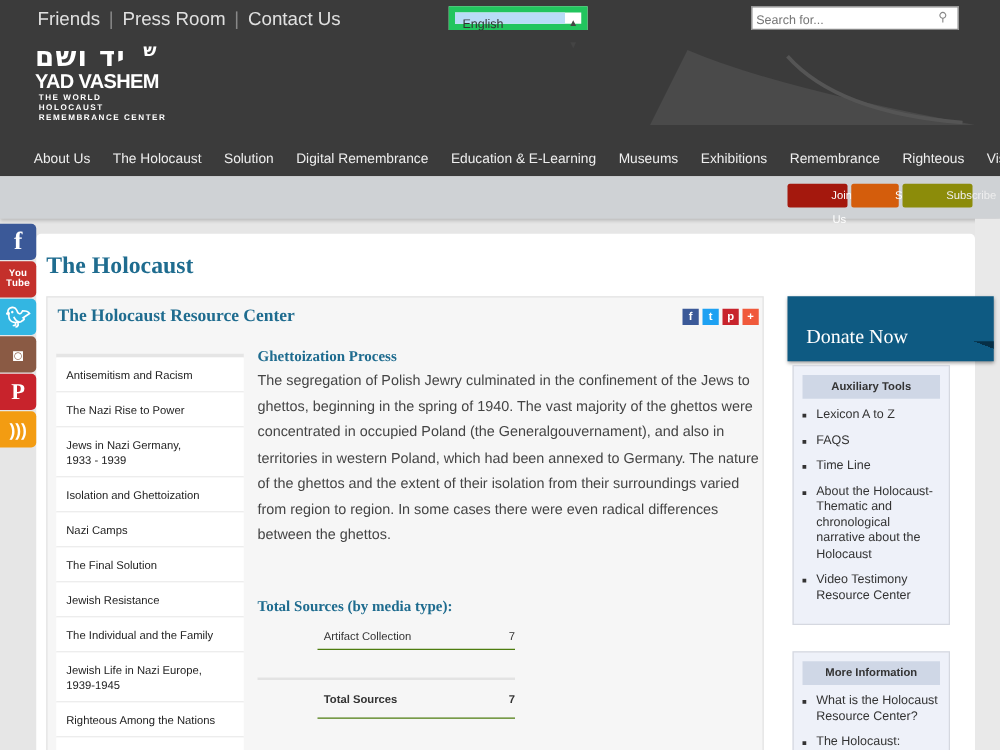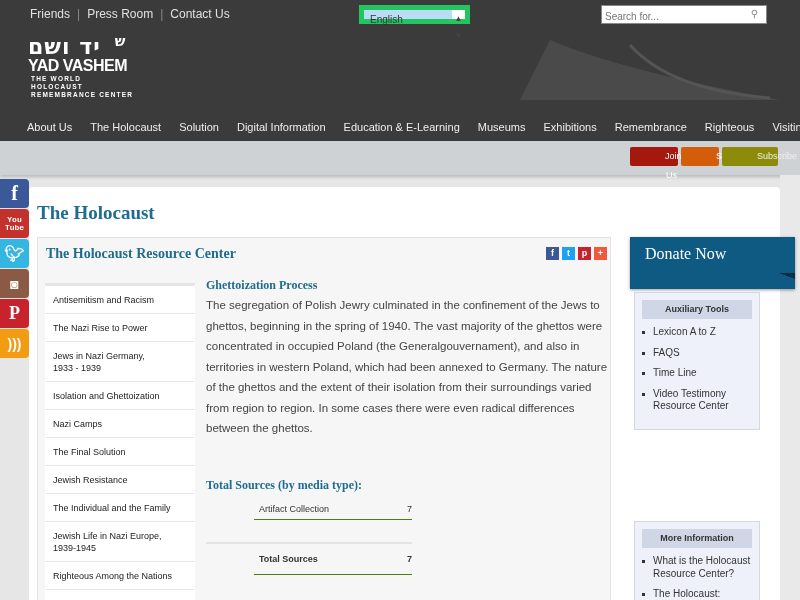--- a/index.html
+++ b/index.html
@@ -1,21 +1,21 @@
 <!DOCTYPE html>
 <html><head>
 <meta charset="utf-8">
 <style>
   * { box-sizing: border-box; margin: 0; padding: 0; }
   html, body { width: 800px; height: 600px; overflow: hidden; }
   body { font-family: "Liberation Sans", sans-serif; background: #e6e6e6; position: relative; }
 
   
   .header { position: absolute; left: 0; top: 0; width: 800px; height: 141px; background: #3b3b3b; overflow: hidden; }
-  .top-links { position: absolute; left: 30px; top: 7px; font-size: 12px; color: #ddd; display: flex; gap: 0; }
+  .top-links { position: absolute; left: 30px; top: 7px; font-size: 15px; color: #ddd; display: flex; gap: 0; }
   .top-links a { color: #e0e0e0; text-decoration: none; }
   .top-links .sep { color: #888; margin: 0 7px; }
   .lang-select { position: absolute; left: 359px; top: 5px; width: 111px; height: 19px; background: #fff; border: 5px solid #22c55e; display: flex; }
   .lang-select .val { background: #b9dcf7; width: 88px; height: 100%; font-size: 10px; color: #333; padding: 4px 6px; }
   .lang-select .arr { flex: 1; font-size: 8px; text-align: center; color: #444; line-height: 17px; }
   .search { position: absolute; left: 601px; top: 5px; width: 166px; height: 19px; background: #fff; border: 1px solid #888; }
   .search input { border: none; outline: none; width: 140px; height: 100%; font-size: 10px; padding: 0 3px; font-family: "Liberation Sans", sans-serif; color: #333; background: transparent; }
   .search .icon { position: absolute; right: 8px; top: 2px; font-size: 10px; color: #888; }
   .logo { position: absolute; left: 28px; top: 34px; width: 108px; color: #fff; }
   .logo .hebrew { font-family: "DejaVu Sans", sans-serif; font-size: 22px; font-weight: bold; letter-spacing: 1px; display: flex; align-items: flex-end; gap: 10px; }
@@ -61,21 +61,21 @@
   .art-title { font-family: "Liberation Serif", serif; font-size: 12px; color: #1f6c8f; }
   .art-text { font-size: 11.5px; color: #444; line-height: 20.5px; margin-top: 2px; }
   .sources-title { font-family: "Liberation Serif", serif; font-size: 12px; color: #1f6c8f; margin-top: 0; position: absolute; top: 200px; left: 0; }
   .src-table { position: absolute; top: 220px; left: 0; width: 206px; font-size: 9px; color: #333; }
   .src-row { display: flex; height: 22px; align-items: center; padding-left: 5px; border-bottom: 1px solid #4d7c0f; margin-left: 48px; }
   .src-row .lbl { width: 150px; }
   .src-spacer { height: 24px; border-bottom: 2px solid #e3e3e3; }
   .src-row.total { font-weight: bold; height: 31px; }
 
   
-  .donate { position: absolute; left: 601px; top: 50px; width: 165px; height: 52px; background: #0e5a82; color: #fff; font-family: "Liberation Serif", serif; font-size: 16px; padding: 8px 15px; box-shadow: 0 1px 3px rgba(0,0,0,0.4); }
+  .donate { position: absolute; left: 601px; top: 50px; width: 165px; height: 52px; background: #0e5a82; color: #fff; font-family: "Liberation Serif", serif; font-size: 16px; padding: 24px 15px; box-shadow: 0 1px 3px rgba(0,0,0,0.4); }
   .donate-fold2 { position: absolute; left: 750px; top: 86px; width: 16px; height: 6px; background: linear-gradient(to bottom left, #062f46 50%, transparent 50%); }
 
   .aux { position: absolute; left: 605px; top: 105px; width: 126px; background: #eef1f9; border: 1px solid #d5d8e0; padding: 7px 7px 8px 7px; }
   .aux-head { background: #cfd7e6; font-size: 9px; font-weight: bold; color: #333; text-align: center; height: 19px; line-height: 19px; }
   .aux ul { list-style: none; margin-top: 7px; }
   .aux li { font-size: 10px; color: #333; line-height: 12.5px; padding-left: 11px; position: relative; margin-bottom: 8px; }
   .aux li::before { content: ""; position: absolute; left: 0; top: 5px; width: 3px; height: 3px; background: #333; }
   .more { position: absolute; left: 605px; top: 334px; width: 126px; height: 120px; background: #eef1f9; border: 1px solid #d5d8e0; padding: 7px; }
 
   .right-edge { position: absolute; left: 780px; top: 175px; width: 20px; height: 425px; background: #e9e9e9; }
@@ -114,21 +114,21 @@
 
   <svg class="deco" viewBox="0 0 260 62">
     <path d="M0 60 L30 0 Q 100 30 260 60 Z" fill="#4a4a4a"></path>
     <path d="M110 5 Q 150 50 250 58" stroke="#555" stroke-width="3" fill="none"></path>
   </svg>
 
   <nav class="nav">
     <a href="#">About Us</a>
     <a href="#">The Holocaust</a>
     <a href="#">Solution</a>
-    <a href="#">Digital Information</a>
+    <a href="#">Digital Remembrance</a>
     <a href="#">Education &amp; E-Learning</a>
     <a href="#">Museums</a>
     <a href="#">Exhibitions</a>
     <a href="#">Remembrance</a>
     <a href="#">Righteous</a>
     <a href="#">Visiting</a>
   </nav>
 </div>
 
 <div class="subbar">
@@ -187,20 +187,21 @@
 
   <div class="donate">Donate Now</div>
   <div class="donate-fold2"></div>
 
   <div class="aux">
     <div class="aux-head">Auxiliary Tools</div>
     <ul>
       <li>Lexicon A to Z</li>
       <li>FAQS</li>
       <li>Time Line</li>
+      <li>About the Holocaust-Thematic and chronological narrative about the Holocaust</li>
       <li>Video Testimony Resource Center</li>
     </ul>
   </div>
 
   <div class="more aux" style="top:334px">
     <div class="aux-head">More Information</div>
     <ul>
       <li>What is the Holocaust Resource Center?</li>
       <li>The Holocaust:</li>
     </ul>

